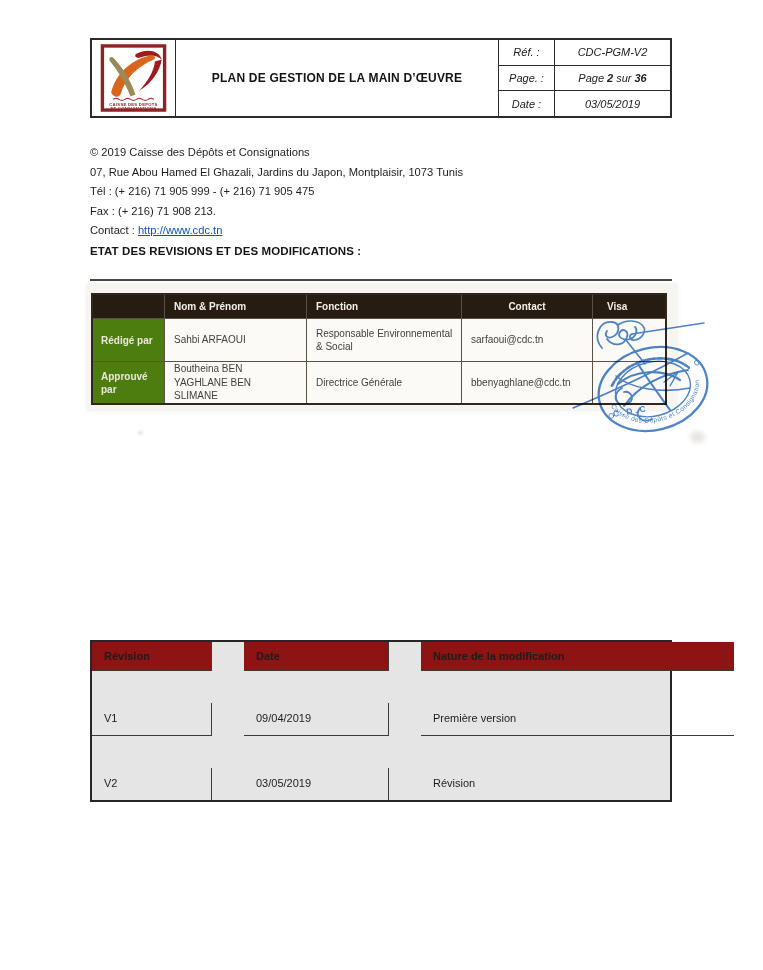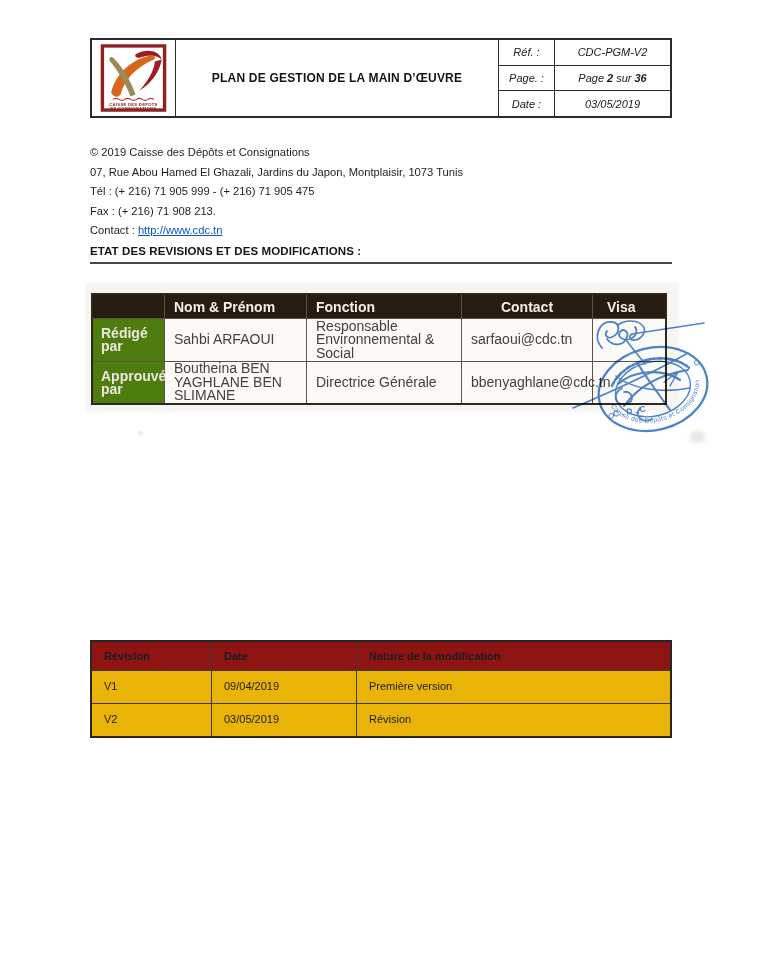--- a/index.html
+++ b/index.html
@@ -24,45 +24,45 @@
     display:flex;align-items:center;justify-content:center;font-size:11px;color:#202020;font-style:italic;}
   .hdr-meta-value{flex:1;display:flex;align-items:center;justify-content:center;
     font-size:11px;color:#202020;white-space:pre;font-style:italic;}
   .hdr-meta-value b{font-weight:bold;}
   .pg-sp{display:inline-block;width:3px;}
   
   .contact{position:absolute;left:90px;top:143px;font-size:11.2px;line-height:19.6px;color:#1e1e1e;}
   .contact a{color:#0b54c4;text-decoration:underline;}
   
   .sect{position:absolute;left:90px;top:245px;width:582px;font-weight:bold;font-size:11.5px;
-    color:#141414;padding-bottom:5px;border-bottom:2px solid #474747;letter-spacing:.1px;}
+    color:#141414;padding-bottom:22px;border-bottom:2px solid #474747;letter-spacing:.1px;}
   
   .scan{position:absolute;left:86px;top:283px;width:592px;height:128px;background:#f6f5f2;
     border-radius:3px;box-shadow:0 0 5px rgba(0,0,0,0.05);filter:blur(0.3px);}
   .sigtab{position:absolute;left:5px;top:10px;width:572px;
     border:2px solid #30261c;box-sizing:content-box;display:grid;
     grid-template-columns:72px 142px 155px 131px 72px;
     grid-template-rows:24px 43px 41px;background:#fbfaf7;}
   .sigtab>div{border-right:1px solid #5a5149;border-bottom:1px solid #5a5149;box-sizing:border-box;
-    display:flex;flex-direction:column;justify-content:center;font-size:14px;color:#46403a;}
+    display:flex;flex-direction:column;justify-content:center;font-size:10px;color:#46403a;}
   .sigtab>div:nth-child(5n){border-right:none;}
   .sigtab>div:nth-child(n+11){border-bottom:none;}
   .sh{background:#271c11;color:#f3efe9 !important;font-weight:bold;padding-left:9px;}
   .sh.ctr{align-items:center;padding-left:0;}
   .sh.visa{padding-left:14px;}
   .sl{background:#4d7c0f;color:#ece6de !important;font-weight:bold;padding-left:8px;line-height:13px;}
   .sb{padding-left:9px;line-height:13.5px;}
   .sb .nm2{display:block;max-width:120px;}
   
   .stampwrap{position:absolute;left:566px;top:312px;width:180px;height:140px;
     mix-blend-mode:multiply;opacity:.92;}
   
   .revtab{position:absolute;left:90px;top:640px;width:582px;
     border:2px solid #262626;box-sizing:border-box;display:grid;
-    grid-template-columns:120px 145px 313px;grid-template-rows:29px 33px 32px;background:#eab308;}
+    grid-template-columns:120px 145px 313px;grid-template-rows:29px 33px 32px;background:#e5e5e5;gap:32px;}
   .revtab>div{border-right:1px solid #3a3a3a;border-bottom:1px solid #3a3a3a;box-sizing:border-box;
     font-size:11px;padding-left:12px;color:#1d1d1d;}
   .revtab>div:nth-child(3n){border-right:none;}
   .revtab>div:nth-child(n+7){border-bottom:none;}
   .rh{background:#8e1313;color:#ffffff;font-weight:bold;display:flex;align-items:center;}
   .rb{padding-top:9px;}
   
   .speck1{position:absolute;left:138px;top:431px;width:5px;height:4px;background:#9a9a9a;
     opacity:.28;border-radius:50%;filter:blur(1px);}
   .speck2{position:absolute;left:690px;top:431px;width:15px;height:12px;background:#b9b3ad;

